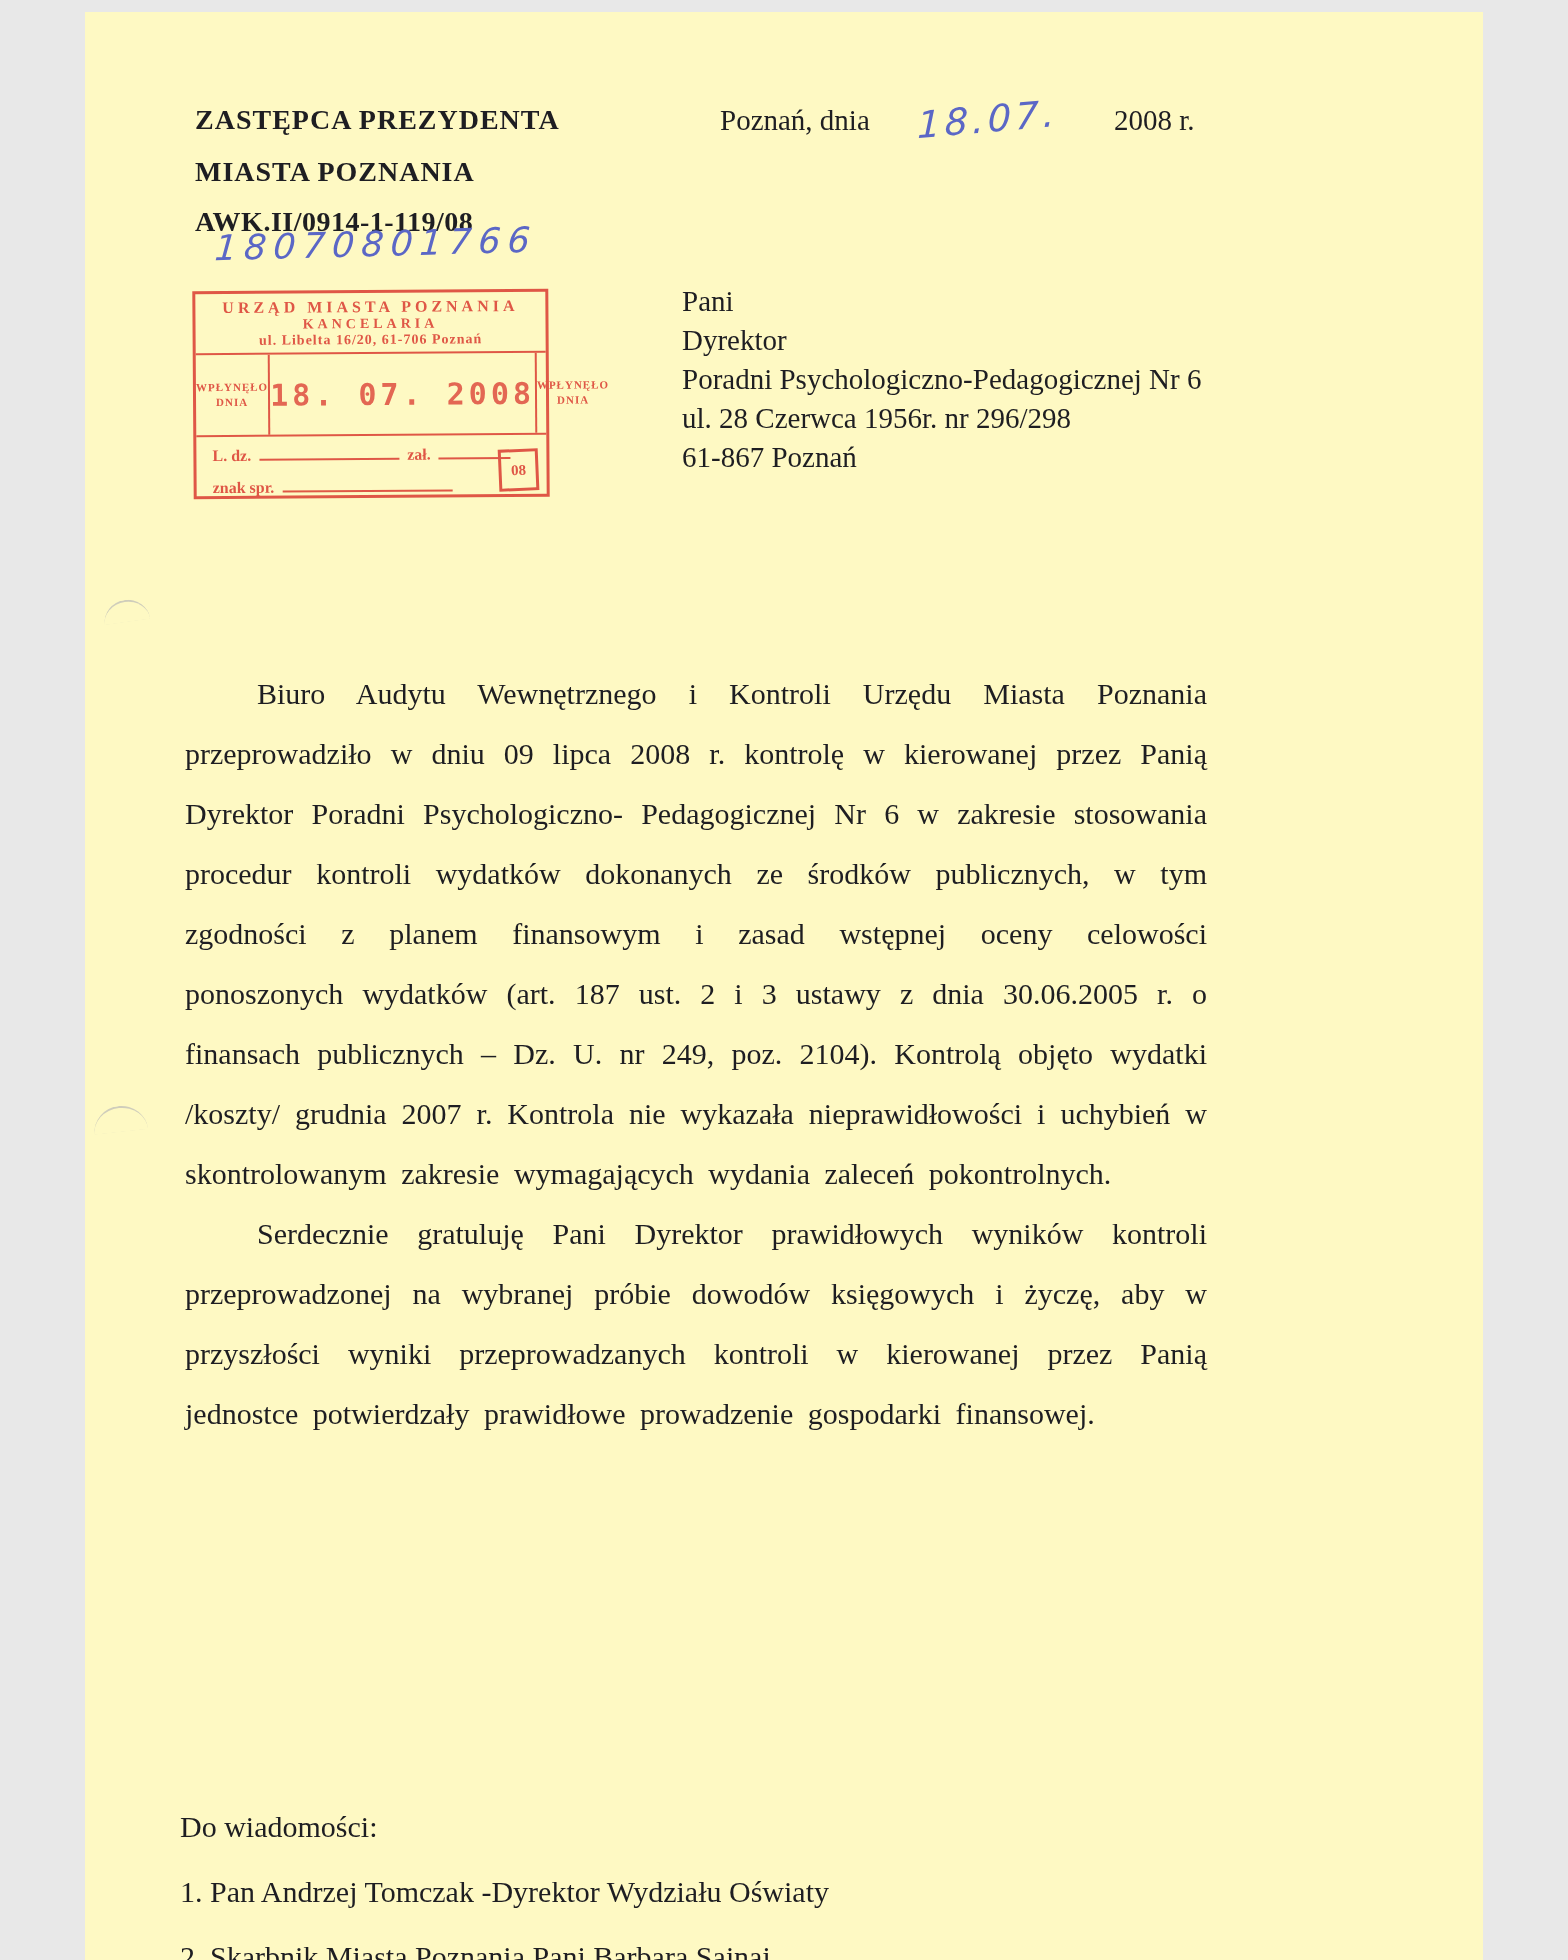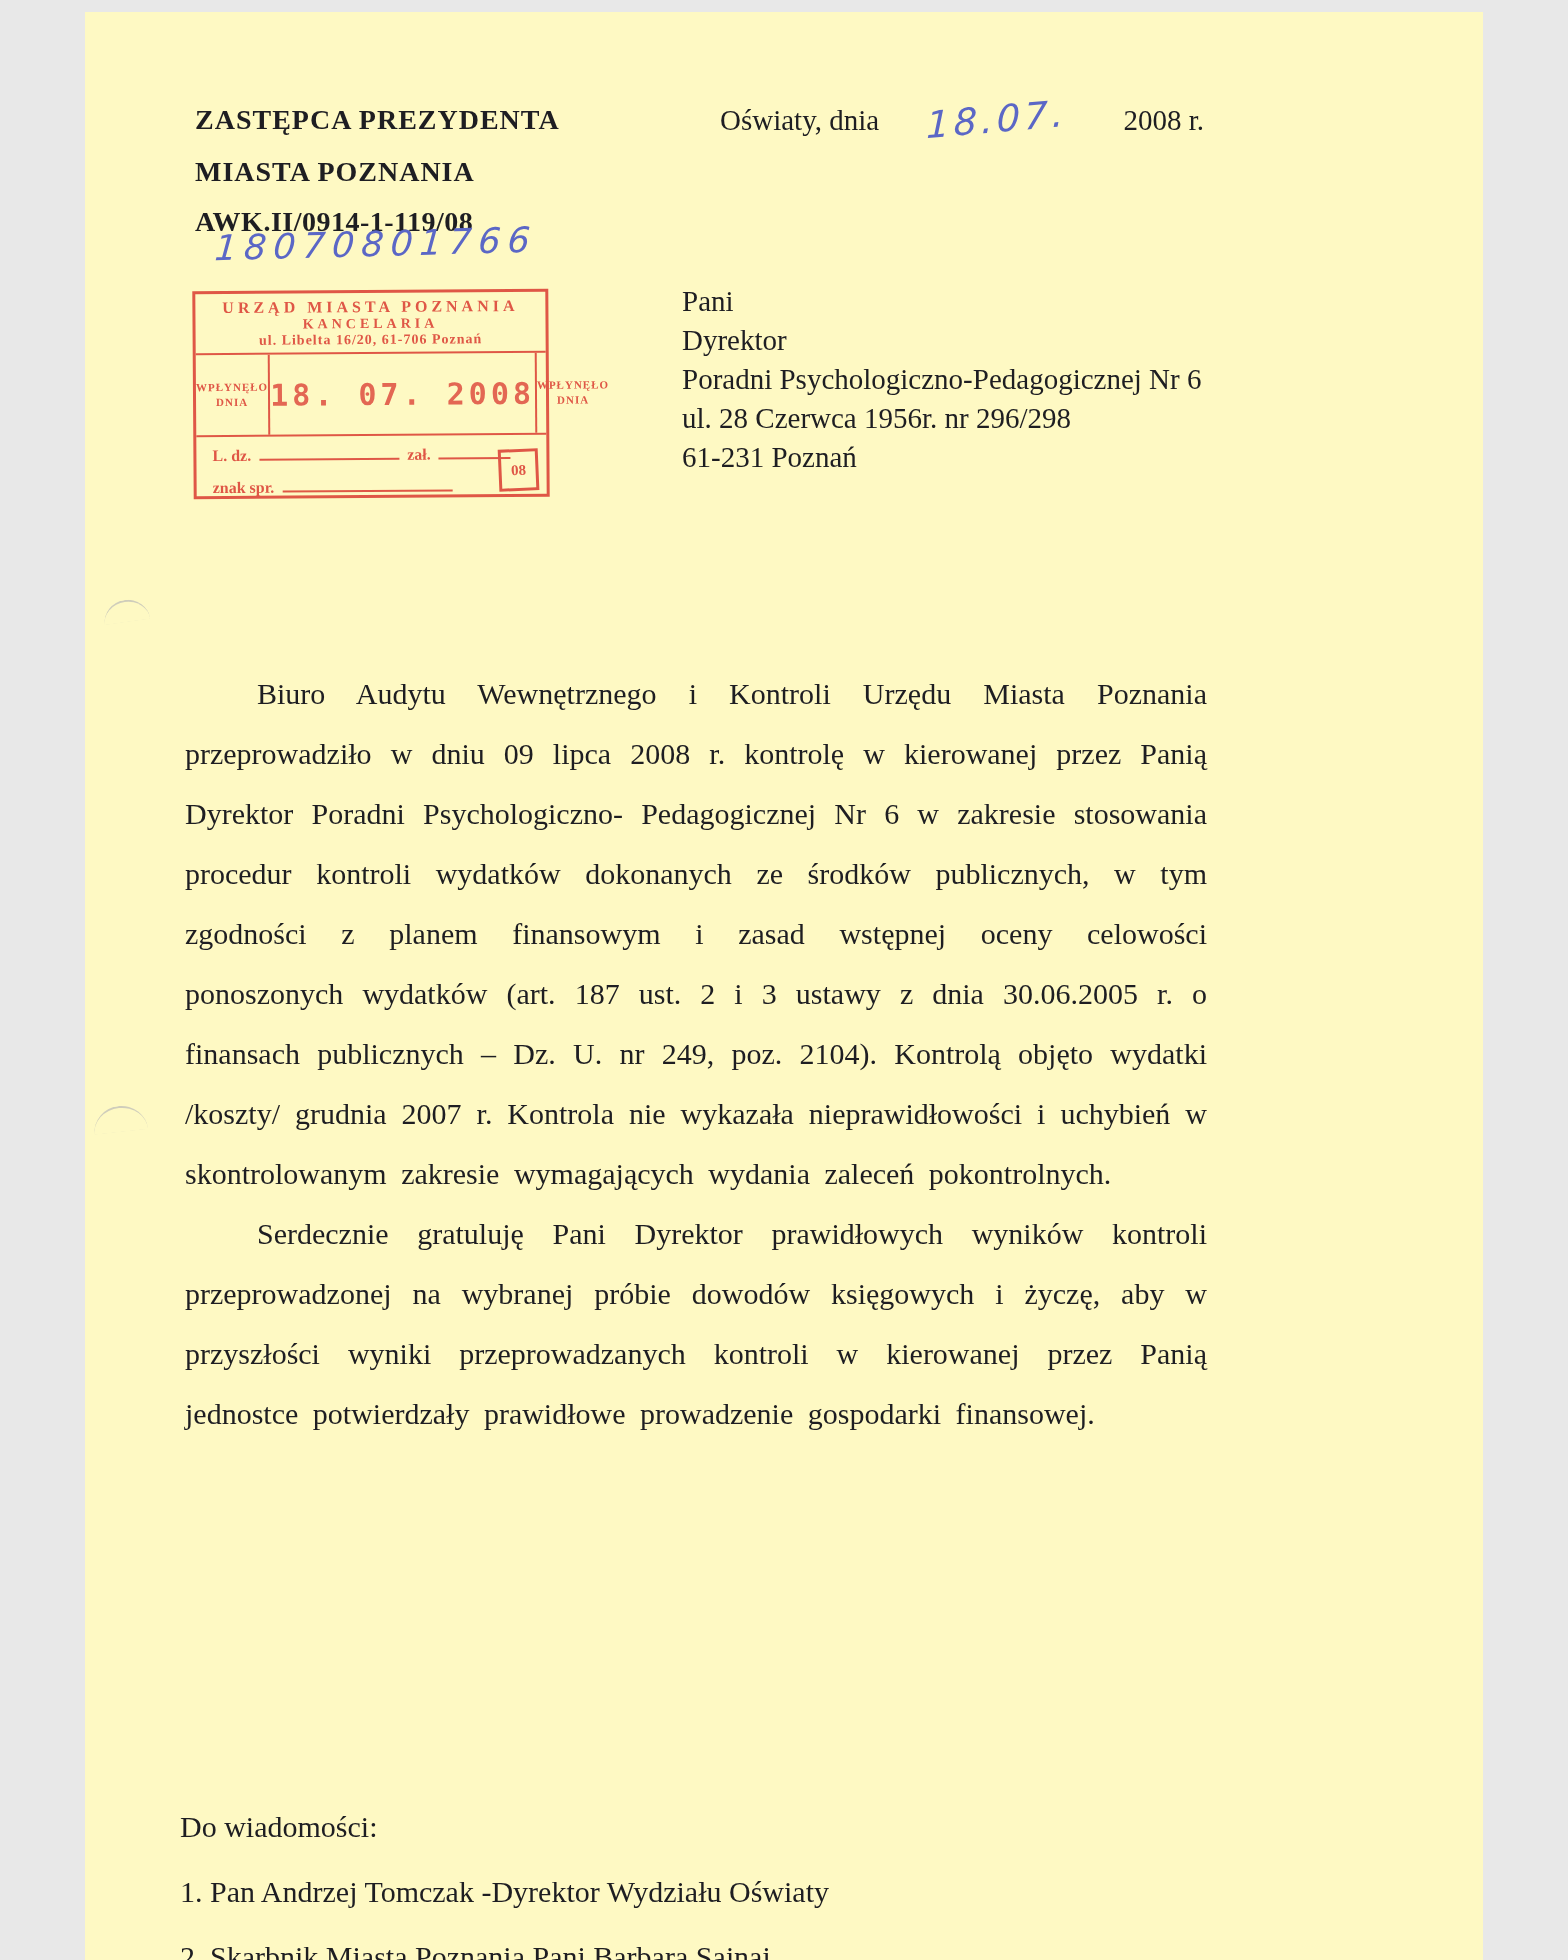--- a/index.html
+++ b/index.html
@@ -112,21 +112,21 @@
 <div class="page">
 
   <div class="sender">
     <div class="sender-line">ZASTĘPCA PREZYDENTA</div>
     <div class="sender-line">MIASTA POZNANIA</div>
     <div class="refnum">AWK.II/0914-1-119/08</div>
   </div>
   <div class="hand-number">18070801766</div>
 
   <div class="dateline">
-    <span>Oświaty, dnia</span>
+    <span>Poznań, dnia</span>
     <span class="hand-date">18.07.</span>
     <span>2008 r.</span>
   </div>
 
   <div class="stamp">
     <div class="stamp-head">
       <div class="stamp-head-l1">URZĄD MIASTA POZNANIA</div>
       <div class="stamp-head-l2">KANCELARIA</div>
       <div class="stamp-head-l3">ul. Libelta 16/20, 61-706 Poznań</div>
     </div>
@@ -144,21 +144,21 @@
       </div>
       <div class="stamp-box">08</div>
     </div>
   </div>
 
   <div class="recipient">
     <div>Pani</div>
     <div>Dyrektor</div>
     <div>Poradni Psychologiczno-Pedagogicznej  Nr 6</div>
     <div>ul. 28 Czerwca  1956r. nr 296/298</div>
-    <div>61-231 Poznań</div>
+    <div>61-867 Poznań</div>
   </div>
 
   <div class="body-text">
     <p>Biuro Audytu Wewnętrznego i Kontroli Urzędu Miasta Poznania przeprowadziło w dniu 09 lipca 2008 r. kontrolę w kierowanej przez Panią Dyrektor Poradni Psychologiczno- Pedagogicznej Nr 6 w zakresie stosowania procedur kontroli wydatków dokonanych ze środków publicznych, w tym zgodności z planem finansowym i zasad wstępnej oceny celowości ponoszonych wydatków (art. 187 ust. 2 i 3 ustawy z dnia 30.06.2005 r. o finansach publicznych – Dz. U. nr 249, poz. 2104). Kontrolą objęto wydatki /koszty/ grudnia 2007 r. Kontrola nie wykazała nieprawidłowości i uchybień w skontrolowanym zakresie wymagających wydania zaleceń pokontrolnych.</p>
     <p>Serdecznie gratuluję Pani Dyrektor prawidłowych wyników kontroli przeprowadzonej na wybranej próbie dowodów księgowych i życzę, aby w przyszłości wyniki przeprowadzanych kontroli w kierowanej przez Panią jednostce potwierdzały prawidłowe prowadzenie gospodarki finansowej.</p>
   </div>
 
 
   <div class="footer">
     <div>Do wiadomości:</div>

